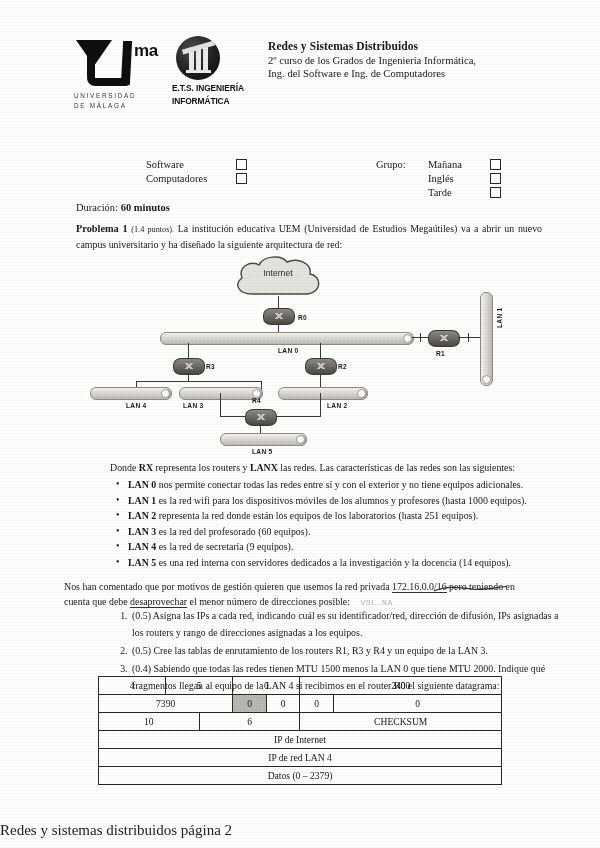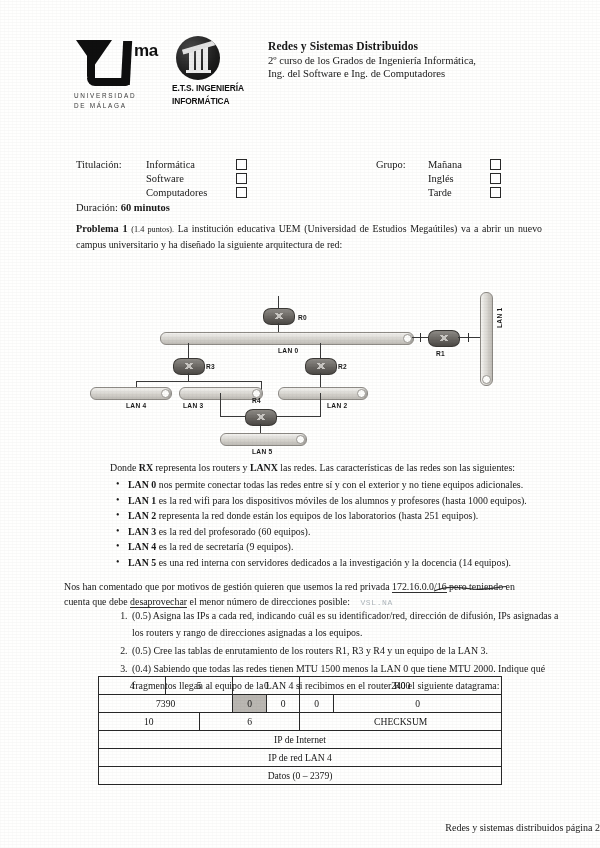--- a/index.html
+++ b/index.html
@@ -266,22 +266,22 @@
     text-align: center;
     height: 17px;
     padding: 0;
     line-height: 16px;
   }
   .cell-shaded { background: #b9b6b1; }
   
   .footer {
     position: absolute;
     left: 0; right: 0; top: 822px;
-    text-align: right;
-    font-size: 10px;
+    text-align: left;
+    font-size: 15px;
     color: #222;
   }
   
   #diagram {
     position: absolute;
     left: 150px; top: 254px;
     width: 352px; height: 204px;
   }
   .dg-label {
     position: absolute;
@@ -409,25 +409,20 @@
       <div class="course-sub">Ing. del Software e Ing. de Computadores</div>
     </div>
   </div>
 
 
   <div class="form">
 
 
     <div class="opts">
       <div class="col-left">
-        <div class="opt-row">
-          <span class="opt-lead">Titulación:</span>
-          <span class="opt-label">Informática</span>
-          <span class="chk"></span>
-        </div>
         <div class="opt-row">
           <span class="opt-lead"></span>
           <span class="opt-label">Software</span>
           <span class="chk"></span>
         </div>
         <div class="opt-row">
           <span class="opt-lead"></span>
           <span class="opt-label">Computadores</span>
           <span class="chk"></span>
         </div>
@@ -459,20 +454,26 @@
   </div>
 
   <div class="para" id="problem-para">
     <span class="lead">Problema 1</span>
     <span class="pts">(1.4 puntos).</span>
     <span>La institución educativa UEM (Universidad de Estudios Megaútiles) va a abrir un nuevo campus universitario y ha diseñado la siguiente arquitectura de red:</span>
   </div>
 
   <div id="diagram">
 
+    <div class="cloud">
+      <svg width="96" height="44" viewBox="0 0 96 44">
+        <path d="M22 40 C8 40 4 30 12 24 C8 13 20 6 29 11 C33 2 51 0 57 8 C69 3 82 10 80 20 C92 22 92 38 78 40 Z" fill="#e3e1dd" stroke="#4a4a4a" stroke-width="1.4"></path>
+      </svg>
+      <div class="cloud-text">Internet</div>
+    </div>
 
     <div class="wire wire-v" style="left:128px; top:42px; height:12px;"></div>
     <div class="router" style="left:113px; top:54px;"></div>
     <span class="dg-label" style="left:148px; top:60px;">R0</span>
     <div class="wire wire-v" style="left:128px; top:69px; height:12px;"></div>
 
     <div class="bus" style="left:10px; top:78px; width:252px;"></div>
     <span class="dg-label" style="left:128px; top:93px;">LAN 0</span>
 
     <div class="wire wire-h" style="left:262px; top:83px; width:16px;"></div>

